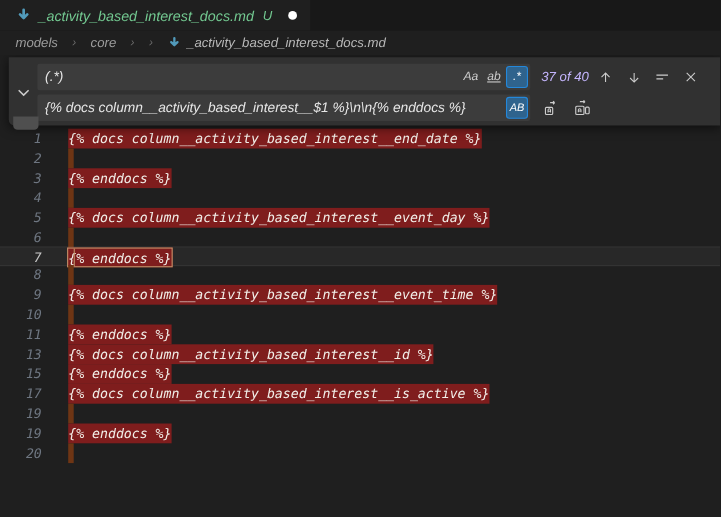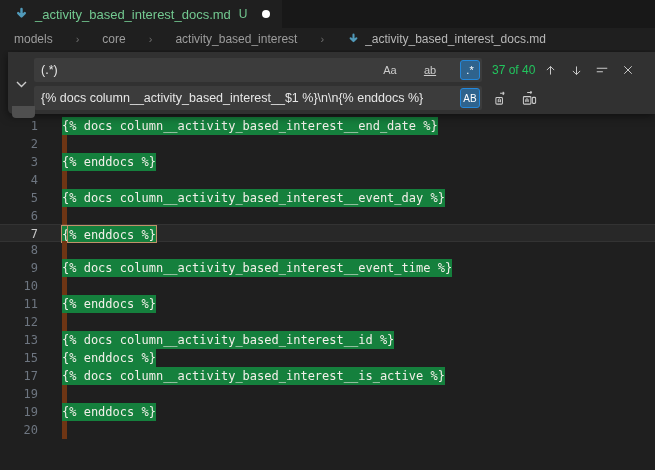--- a/index.html
+++ b/index.html
@@ -1,66 +1,66 @@
 <!DOCTYPE html>
 <html><head>
 <meta charset="utf-8">
 <style>
   * { margin:0; padding:0; box-sizing:border-box; }
   html,body { width:655px; height:470px; overflow:hidden; background:#1f1f1f;
               font-family:"Liberation Sans", sans-serif; }
-  .app { width:655px; height:470px; display:flex; flex-direction:column; position:relative; }
+  .app { width:655px; height:470px; display:flex; flex-direction:column; position:relative;font-style:italic; }
 
   
   .tabbar { height:28px; background:#181818; display:flex; align-items:stretch; flex:0 0 auto; }
   .tab { background:#1f1f1f; display:flex; align-items:center; gap:6px; padding:0 12px 0 14px; }
   .tab-label { color:#73c991; font-size:13px; }
   .git-badge { color:#73c991; font-size:12px; margin-left:2px; }
   .dirty-dot { width:8px; height:8px; border-radius:50%; background:#ffffff; margin-left:8px; }
 
   
   .breadcrumbs { height:22px; background:#1f1f1f; display:flex; align-items:center;
-                 padding-left:14px; gap:23px; font-size:12px; color:#9d9d9d; flex:0 0 auto; }
+                 padding-left:14px; gap:13px; font-size:12px; color:#9d9d9d; flex:0 0 auto; }
   .crumb-sep { color:#6e6e6e; font-size:11px; }
   .crumb-file { display:flex; align-items:center; gap:5px; color:#b8b8b8; }
 
   
   .editor { position:relative; flex:1 1 auto; background:#1f1f1f; overflow:hidden; }
 
   
   .find-widget { position:absolute; left:8px; right:0; top:2px; height:62px; background:#313131;
                  border-bottom-left-radius:5px; box-shadow:0 2px 10px rgba(0,0,0,.55);
                  padding:6px 10px 4px 26px; z-index:10; }
   .toggle-col { position:absolute; left:5px; top:24px; width:16px; height:16px; display:flex;
                 align-items:center; justify-content:center; cursor:pointer; }
   .fw-row { display:flex; align-items:center; height:24px; }
   .fw-row + .fw-row { margin-top:4px; }
   .fw-input { width:448px; height:24px; background:#3c3c3c; border-radius:2px; display:flex;
               align-items:center; padding:0 2px 0 7px; }
   .fw-text { flex:1 1 auto; color:#e6e6e6; font-size:12.5px; white-space:nowrap; overflow:hidden; }
   .opt-btn { width:20px; height:20px; border-radius:3px; display:flex; align-items:center;
-             justify-content:center; color:#cccccc; font-size:11px; margin-left:20px;
+             justify-content:center; color:#cccccc; font-size:11px; margin-left:1px;
              border:1px solid transparent; cursor:pointer; flex:0 0 auto; }
   .opt-btn.active { background:#2f638d; border-color:#2488db; color:#ffffff; }
   .opt-underline { text-decoration:underline; }
-  .results { color:#22c55e; font-size:12px; margin-left:10px; white-space:nowrap; }
+  .results { color:#c4b5fd; font-size:12px; margin-left:10px; white-space:nowrap; }
   .fw-actions { margin-left:auto; display:flex; align-items:center; gap:4px; padding-right:6px; }
   .icon-btn { width:22px; height:22px; display:flex; align-items:center; justify-content:center;
               color:#cccccc; font-size:14px; border-radius:3px; cursor:pointer; }
   .replace-actions { display:flex; align-items:center; gap:6px; margin-left:8px; }
   .grip { position:absolute; left:12px; top:56px; width:23px; height:12px; background:#4f4f4f;
           border-radius:0 0 4px 4px; z-index:11; }
 
   
   .code { position:absolute; left:0; right:0; top:67px; font-family:"DejaVu Sans Mono", monospace;
           font-size:12px; line-height:18px; }
   .code-line { position:relative; height:18px; display:flex; }
   .line-number { width:38px; text-align:right; color:#6e7681; flex:0 0 auto; }
   .line-content { padding-left:24px; white-space:pre; position:relative; }
-  .find-match { display:inline-block; height:18px; background:#15803d; color:#f2efe9; }
+  .find-match { display:inline-block; height:18px; background:#7f1d1d; color:#f2efe9; }
   .empty-match-strip { display:inline-block; height:18px; width:5px; background:#6e3514; }
   .current-line { background:rgba(255,255,255,0.045); border-top:1px solid rgba(255,255,255,0.055);
                   border-bottom:1px solid rgba(255,255,255,0.055); height:18px; margin:-1px 0; }
   .current-line .line-number { color:#c6c6c6; }
   .find-match.current { border:1px solid #c1926a; position:relative; margin:0 -1px; }
   .find-match.current::before { content:""; position:absolute; left:0; top:0; bottom:0; width:5px;
                                 border-right:1px solid #c1926a; }
   svg { display:block; }
 </style>
 </head>
@@ -80,21 +80,20 @@
       <span class="tab-label git-badge">U</span>
       <span class="dirty-dot"></span>
     </div>
   </div>
 
   <div class="breadcrumbs">
     <span>models</span>
     <span class="crumb-sep">›</span>
     <span>core</span>
     <span class="crumb-sep">›</span>
-    <span>activity_based_interest</span>
     <span class="crumb-sep">›</span>
     <span class="crumb-file">
       <span>
         <svg width="13" height="13" viewBox="0 0 16 16">
           <path d="M8 2 L8 9 M4.5 6.5 L8 10 L11.5 6.5" fill="none" stroke="#519aba" stroke-width="2.6" stroke-linecap="round" stroke-linejoin="round"></path>
         </svg>
       </span>
       <span>_activity_based_interest_docs.md</span>
     </span>
   </div>
@@ -207,24 +206,20 @@
         </div>
         <div class="code-line">
           <div class="line-number">10</div>
           <div class="line-content"><span class="empty-match-strip"></span></div>
         </div>
         <div class="code-line">
           <div class="line-number">11</div>
           <div class="line-content"><span class="find-match">{% enddocs %}</span></div>
         </div>
         <div class="code-line">
-          <div class="line-number">12</div>
-          <div class="line-content"><span class="empty-match-strip"></span></div>
-        </div>
-        <div class="code-line">
           <div class="line-number">13</div>
           <div class="line-content"><span class="find-match">{% docs column__activity_based_interest__id %}</span></div>
         </div>
         <div class="code-line">
           <div class="line-number">15</div>
           <div class="line-content"><span class="find-match">{% enddocs %}</span></div>
         </div>
         <div class="code-line">
           <div class="line-number">17</div>
           <div class="line-content"><span class="find-match">{% docs column__activity_based_interest__is_active %}</span></div>

